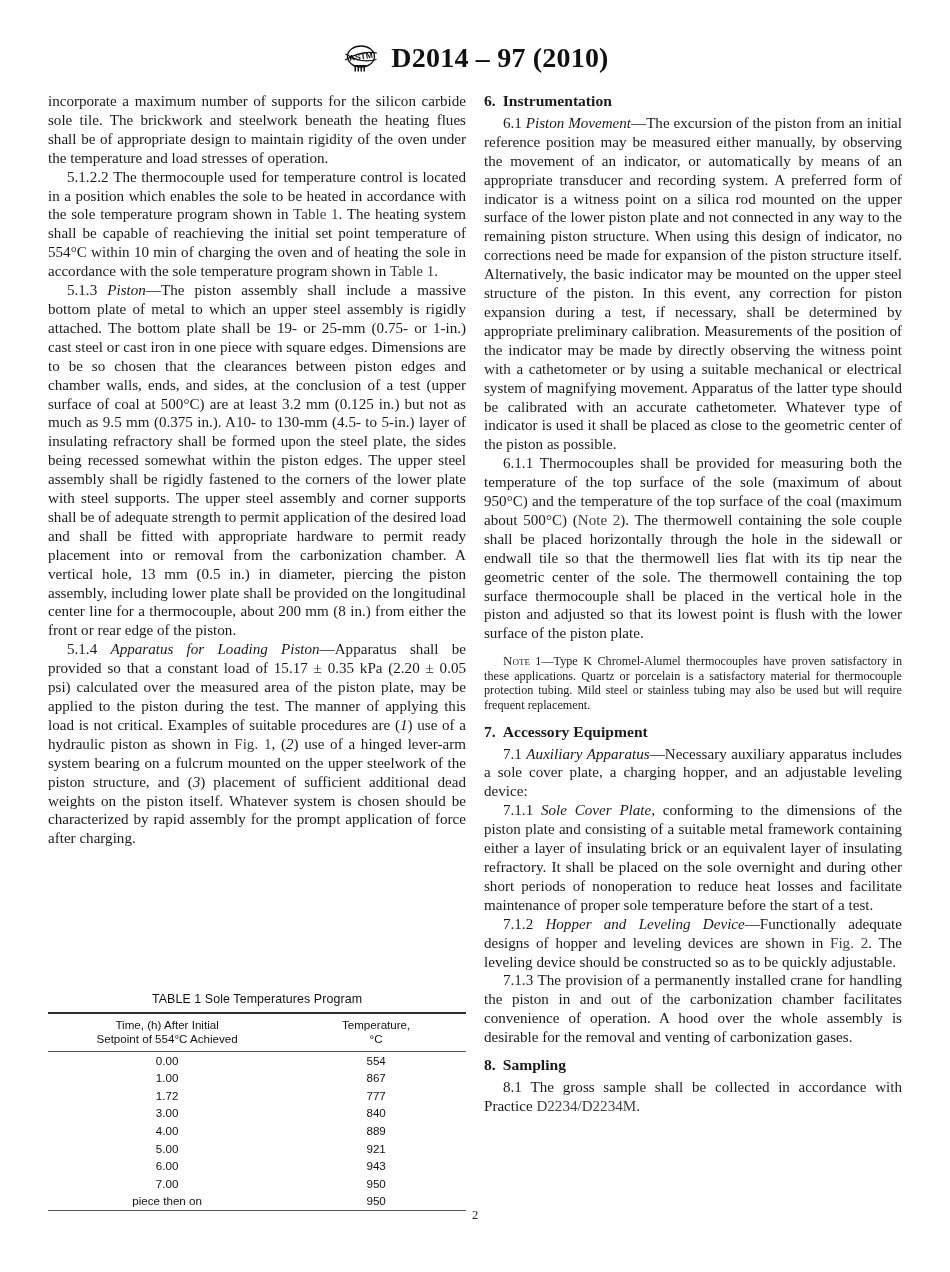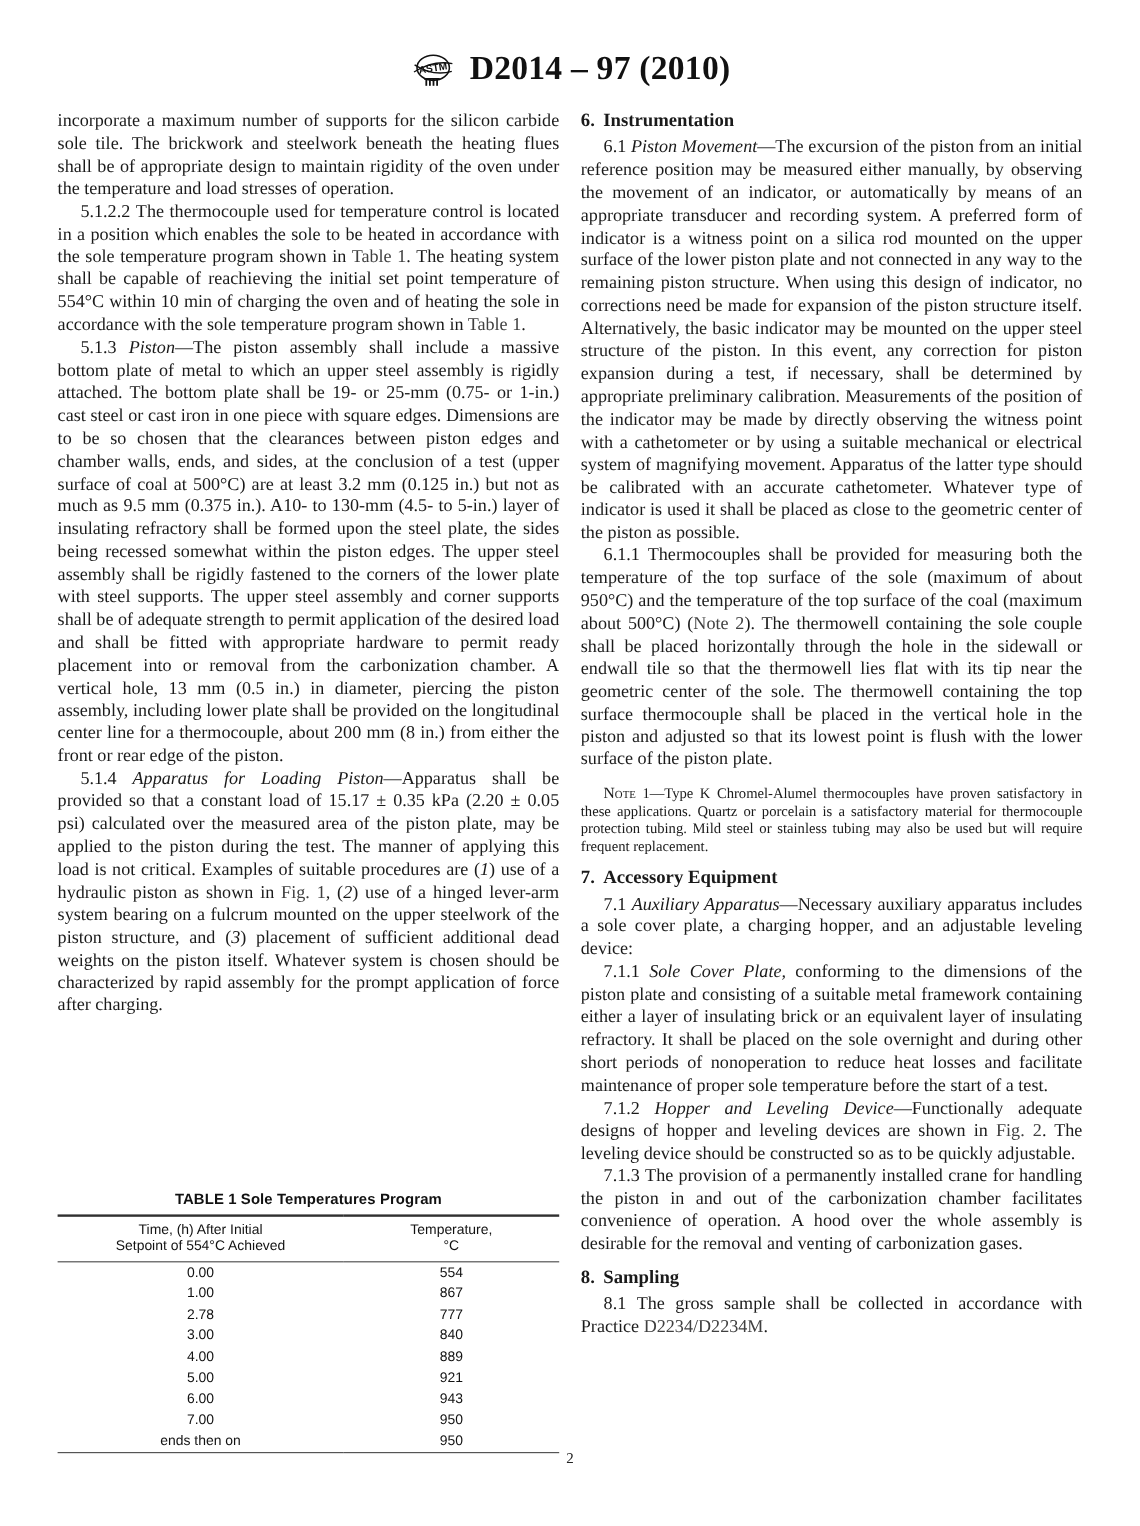--- a/index.html
+++ b/index.html
@@ -93,21 +93,21 @@
   .table-block {
     position: absolute;
     left: 48px;
     top: 992px;
     width: 418px;
     font-family: "Liberation Sans", "DejaVu Sans", sans-serif;
   }
   .table-caption {
     text-align: center;
     font-size: 12.4px;
-    font-weight: bold;
+    font-weight: normal;
     color: #111;
     padding-bottom: 6px;
     letter-spacing: 0.1px;
   }
   table.t1 {
     width: 100%;
     border-collapse: collapse;
     font-size: 11.6px;
     color: #111;
   }
@@ -200,21 +200,21 @@
       <tbody>
         <tr>
           <td>0.00</td>
           <td>554</td>
         </tr>
         <tr>
           <td>1.00</td>
           <td>867</td>
         </tr>
         <tr>
-          <td>2.78</td>
+          <td>1.72</td>
           <td>777</td>
         </tr>
         <tr>
           <td>3.00</td>
           <td>840</td>
         </tr>
         <tr>
           <td>4.00</td>
           <td>889</td>
         </tr>
@@ -224,21 +224,21 @@
         </tr>
         <tr>
           <td>6.00</td>
           <td>943</td>
         </tr>
         <tr>
           <td>7.00</td>
           <td>950</td>
         </tr>
         <tr>
-          <td>ends then on</td>
+          <td>piece then on</td>
           <td>950</td>
         </tr>
       </tbody>
     </table>
   </div>
 
   <div class="col col-right">
 
     <div class="sec-head" style="margin-top:0;"><span class="num">6.</span><span>Instrumentation</span></div>
 

